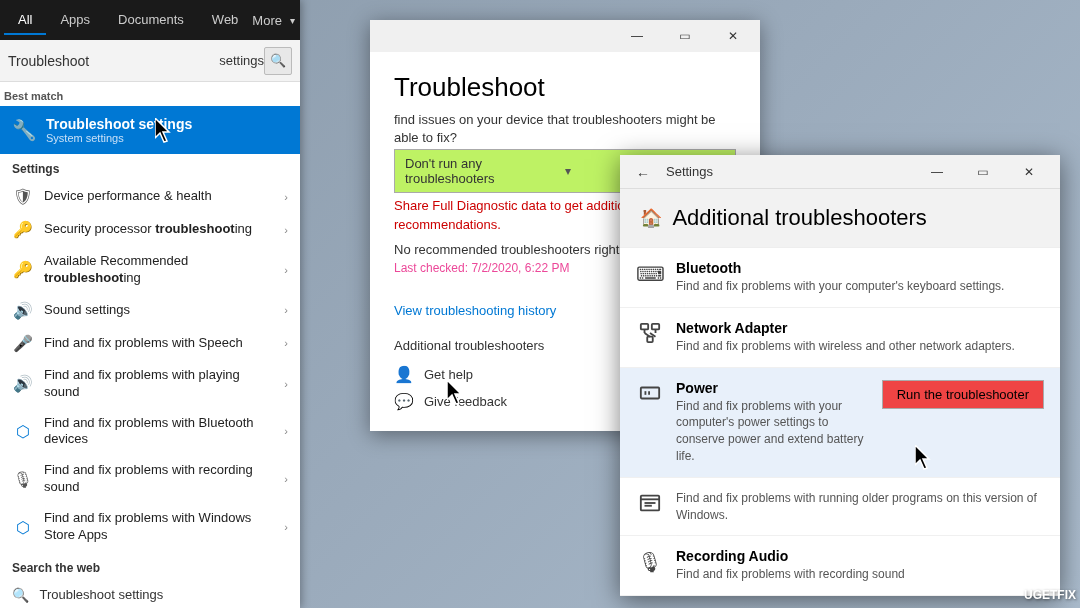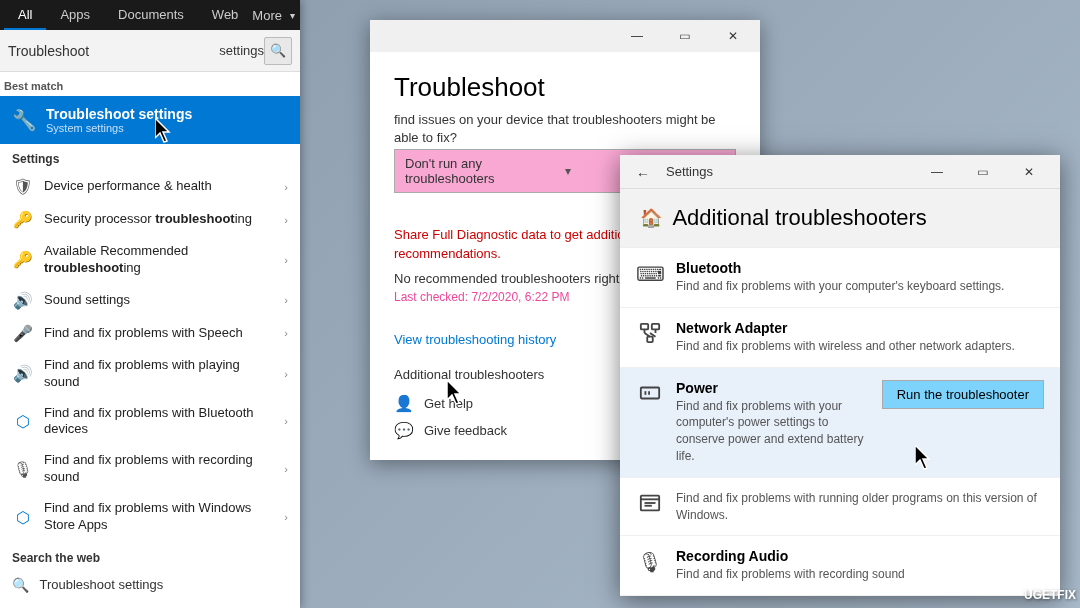--- a/index.html
+++ b/index.html
@@ -32,21 +32,21 @@
       z-index: 10;
       box-shadow: 2px 0 8px rgba(0,0,0,0.3);
     }
 
     
     .tabs-bar {
       display: flex;
       background: #1a1a1a;
       align-items: center;
       padding: 0 4px;
-      height: 30px;
+      height: 40px;
       flex-shrink: 0;
     }
     .tab-item {
       color: #ccc;
       padding: 6px 14px;
       font-size: 13px;
       cursor: pointer;
       border-bottom: 2px solid transparent;
     }
     .tab-item.active {
@@ -233,22 +233,22 @@
       margin-bottom: 2px;
       line-height: 1.4;
     }
 
     .trouble-dropdown {
       display: flex;
       align-items: center;
       border: 1px solid #aaa;
       padding: 6px 10px;
       cursor: pointer;
-      margin-bottom: 33px;
-      background: #f9a8d4;
+      margin-bottom: 4px;
+      background: #bef264;
       font-size: 13px;
       color: #333;
     }
     .trouble-dropdown span { flex: 1; }
     .trouble-dropdown .dd-arrow { font-size: 12px; color: #555; }
 
     .trouble-link-red {
       font-size: 13px;
       color: #c00;
       line-height: 1.4;
@@ -393,21 +393,21 @@
       font-weight: 600;
       color: #000;
       margin-bottom: 2px;
     }
     .addl-item .ai-desc {
       font-size: 12px;
       color: #555;
       line-height: 1.4;
     }
     .run-btn {
-      background: #7dd3fc;
+      background: #ef4444;
       border: 1px solid #aaa;
       padding: 6px 14px;
       font-size: 13px;
       cursor: pointer;
       white-space: nowrap;
       color: #000;
       flex-shrink: 0;
     }
 
     

